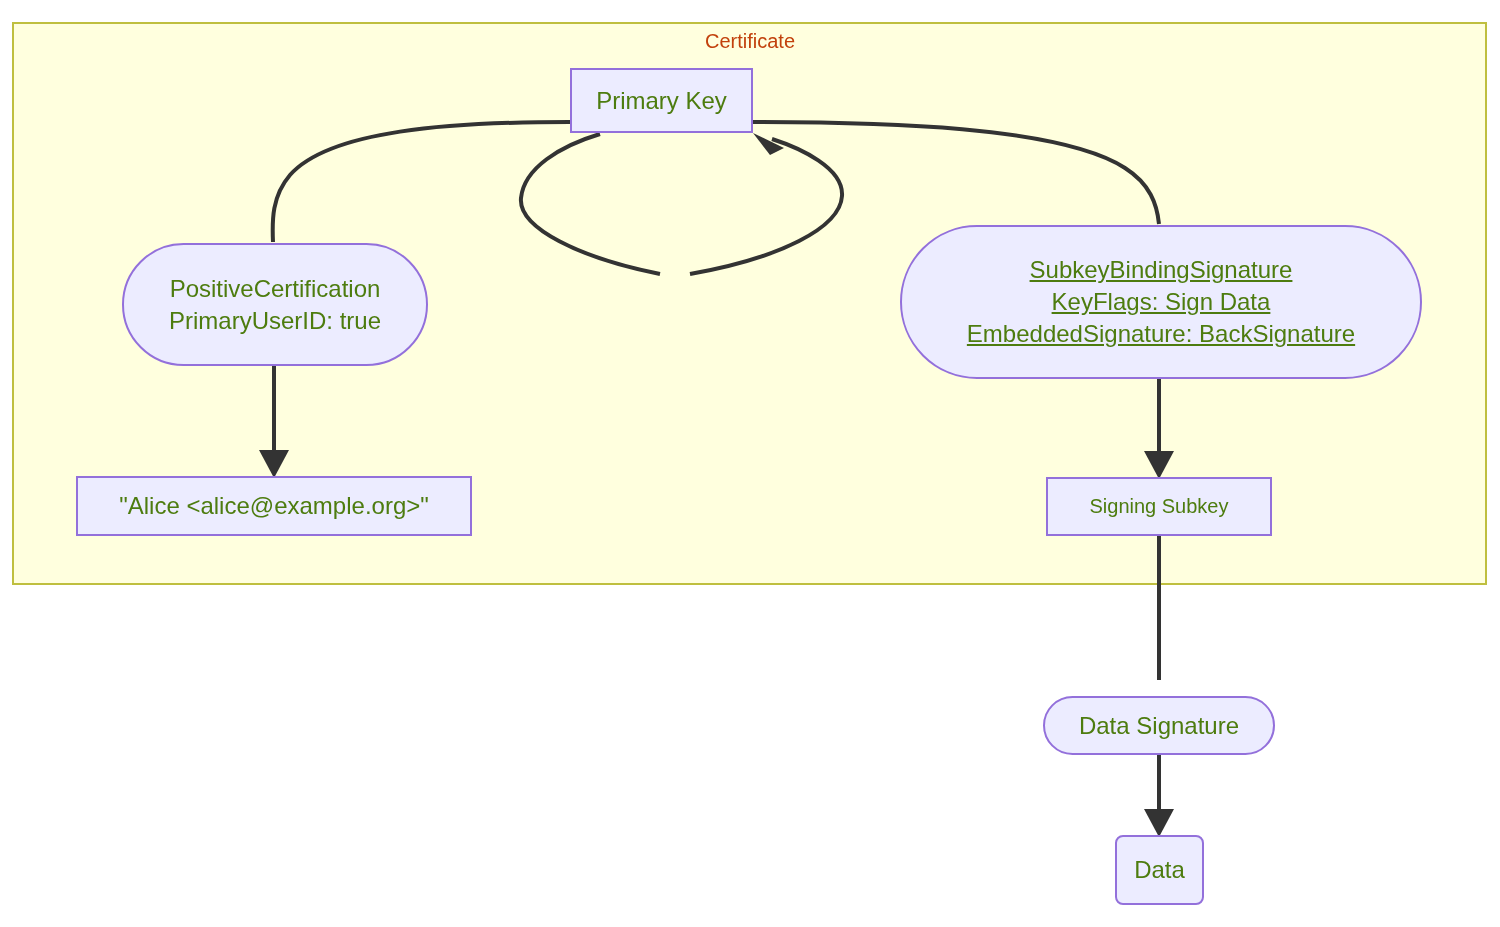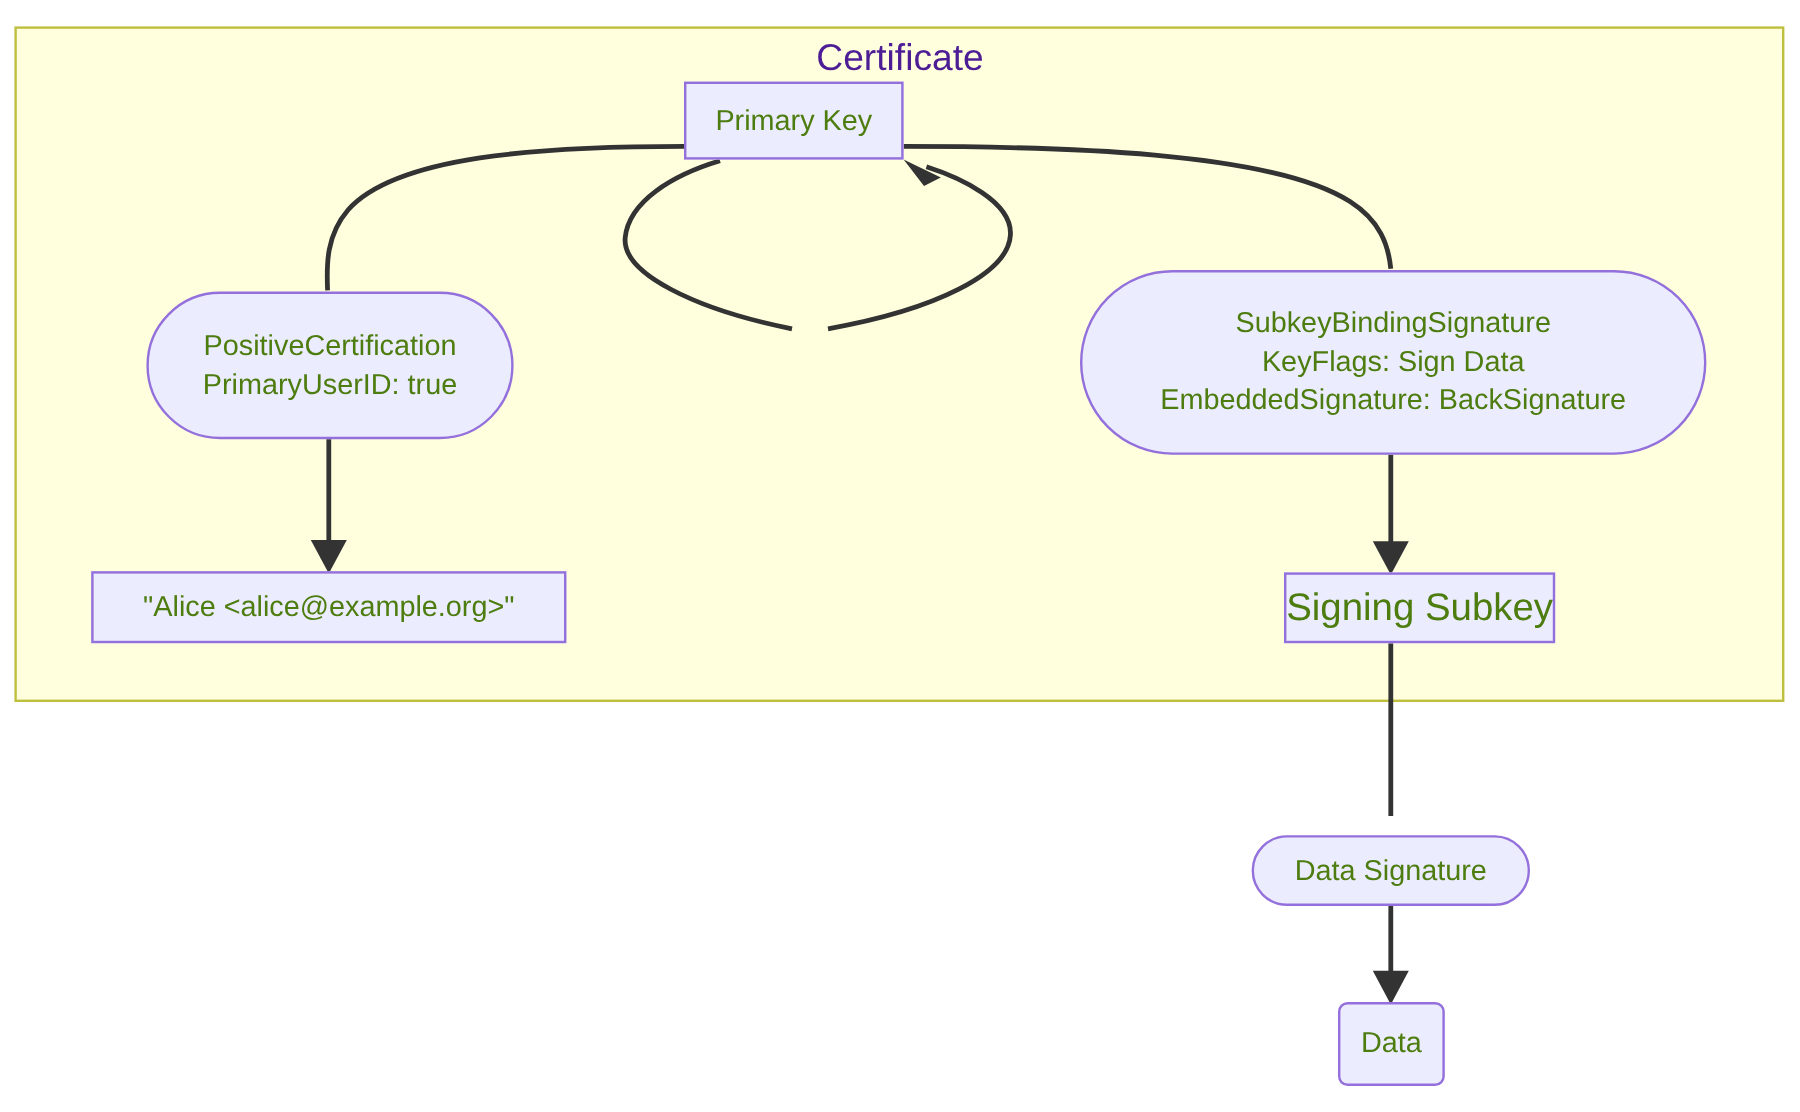--- a/index.html
+++ b/index.html
@@ -47,22 +47,22 @@
     justify-content: center;
     text-align: center;
     line-height: 1.33;
     white-space: pre;
   }
   .rect-node { border-radius: 0; }
   .round-node { border-radius: 8px; }
   .stadium-node { border-radius: 999px; }
   .subgraph-title {
     position: absolute;
-    color: #4c1d95;
-    font-size: 31px;
+    color: #c2410c;
+    font-size: 20px;
     text-align: center;
     white-space: pre;
   }
 </style>
 </head>
 <body>
 
 <div id="canvas">
 
   <svg class="layer" viewBox="0 0 1500 927" xmlns="http://www.w3.org/2000/svg">
@@ -95,31 +95,31 @@
   <div class="node-box rect-node" style="left:570px; top:68px; width:183px; height:65px; font-size:24px;">
     <span>Primary Key</span>
   </div>
 
   <div class="node-box stadium-node" style="left:122px; top:243px; width:306px; height:123px; font-size:24px;">
     <span>PositiveCertification
 PrimaryUserID: true</span>
   </div>
 
 
-  <div class="node-box stadium-node" style="left:900px; top:225px; width:522px; height:154px; font-size:24px;">
+  <div class="node-box stadium-node" style="left:900px; top:225px; width:522px; height:154px; font-size:24px;text-decoration:underline;">
     <span>SubkeyBindingSignature
 KeyFlags: Sign Data
 EmbeddedSignature: BackSignature</span>
   </div>
 
   <div class="node-box rect-node" style="left:76px; top:476px; width:396px; height:60px; font-size:24px;">
     <span>"Alice &lt;alice@example.org&gt;"</span>
   </div>
 
-  <div class="node-box rect-node" style="left:1046px; top:477px; width:226px; height:59px; font-size:32px;margin-left:24px;">
+  <div class="node-box rect-node" style="left:1046px; top:477px; width:226px; height:59px; font-size:20px;">
     <span>Signing Subkey</span>
   </div>
 
   <div class="node-box stadium-node" style="left:1043px; top:696px; width:232px; height:59px; font-size:24px;">
     <span>Data Signature</span>
   </div>
 
   <div class="node-box round-node" style="left:1115px; top:835px; width:89px; height:70px; font-size:24px;">
     <span>Data</span>
   </div>

